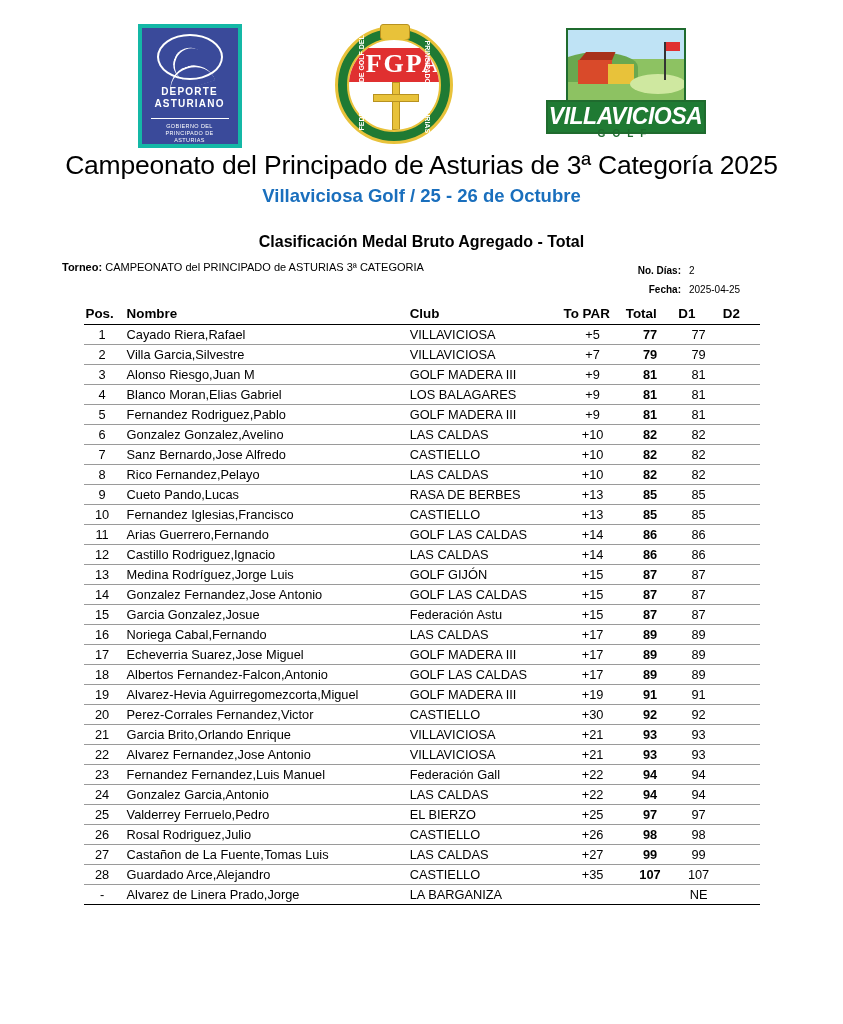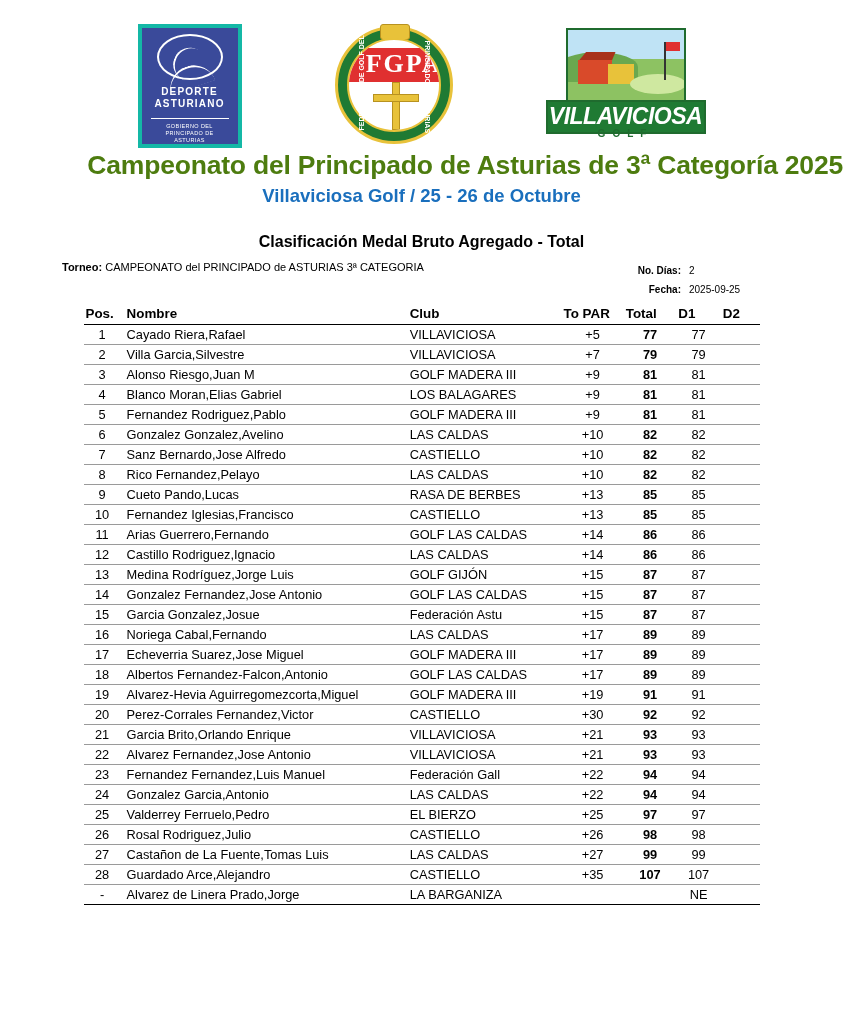--- a/index.html
+++ b/index.html
@@ -259,24 +259,24 @@
     width: 160px;
     text-align: center;
     font-size: 10px;
     font-weight: bold;
     letter-spacing: 7px;
     color: #1f6b2e;
   }
 
   
   .title-main {
-    text-align: right;
-    color: #4d7c0f;
+    text-align: center;
+    color: #000000;
     font-size: 26.5px;
-    font-weight: bold;
+    font-weight: normal;
     margin-top: 12px;
     letter-spacing: -0.2px;
   }
   .title-sub {
     text-align: center;
     color: #1a6fbd;
     font-size: 18.5px;
     font-weight: bold;
     margin-top: 4px;
   }
@@ -398,21 +398,21 @@
 <div class="meta">
   <div class="left">
     <b>Torneo:</b>
     <span>CAMPEONATO del PRINCIPADO de ASTURIAS 3ª CATEGORIA</span>
   </div>
   <div class="right">
     <div>
       <b>No. Días:</b><span class="val">2</span>
     </div>
     <div>
-      <b>Fecha:</b><span class="val">2025-09-25</span>
+      <b>Fecha:</b><span class="val">2025-04-25</span>
     </div>
   </div>
 </div>
 
 <table class="results">
   <thead>
     <tr>
       <th class="c-pos">Pos.</th>
       <th class="c-name">Nombre</th>
       <th class="c-club">Club</th>

